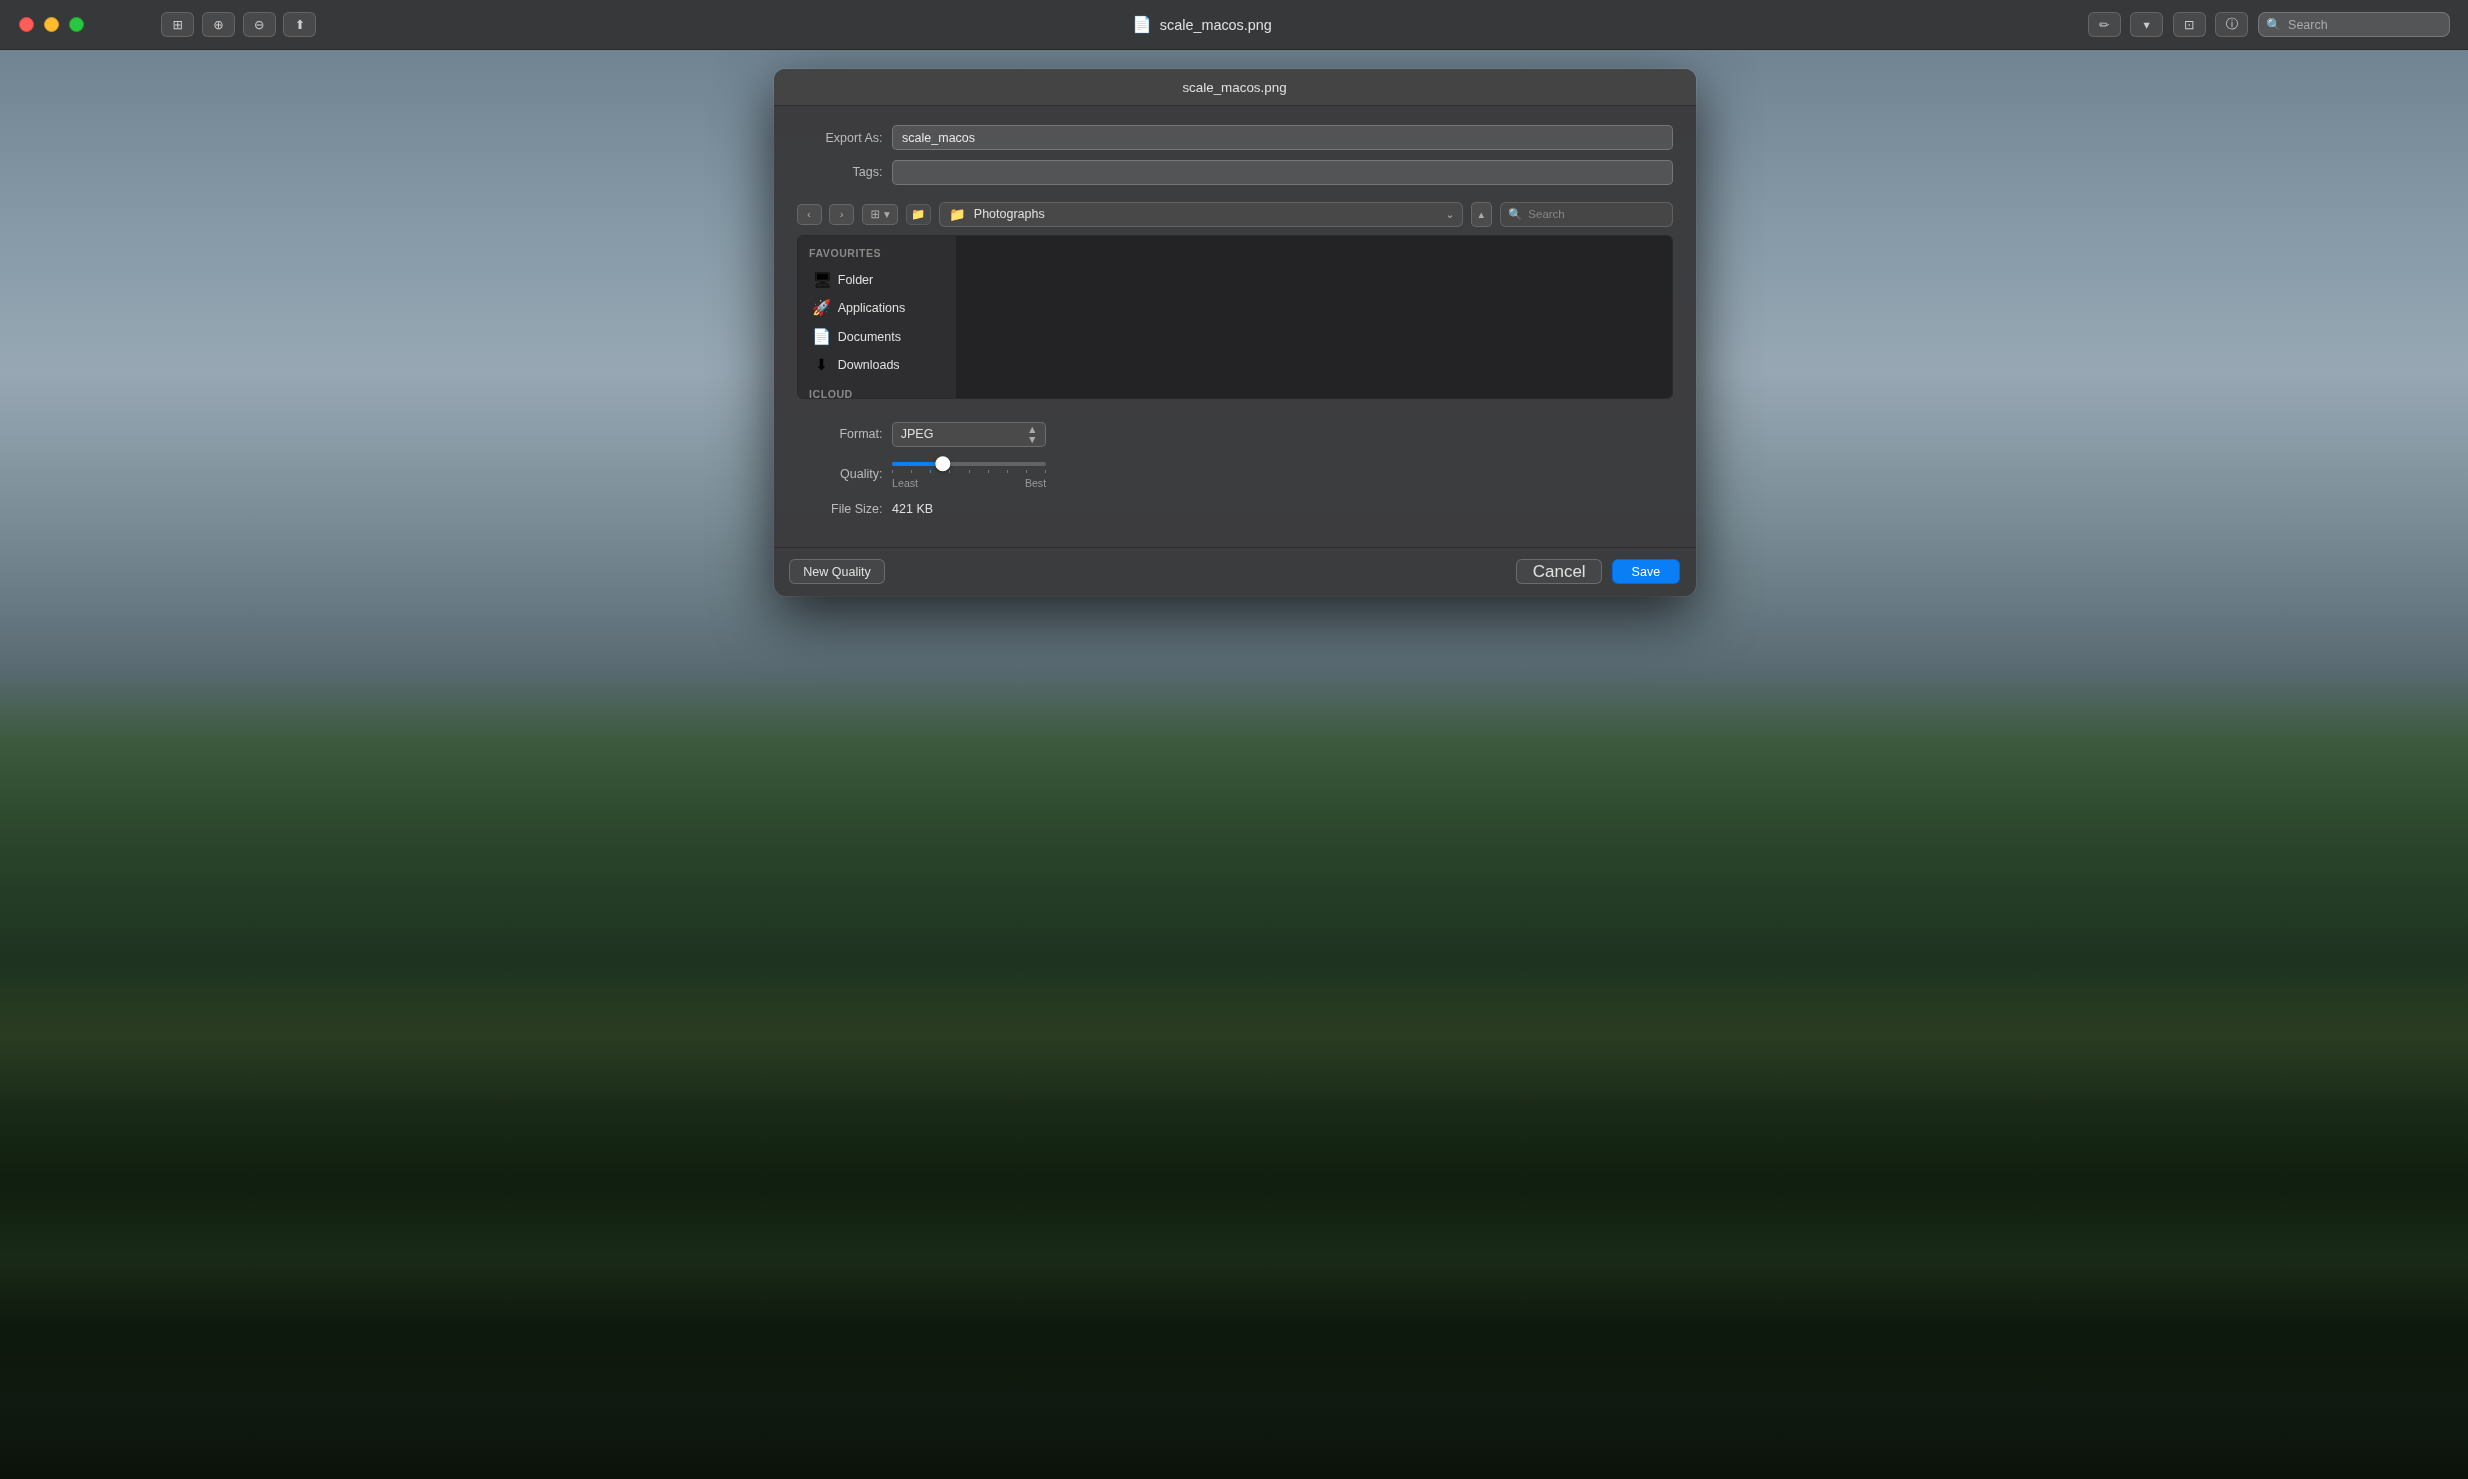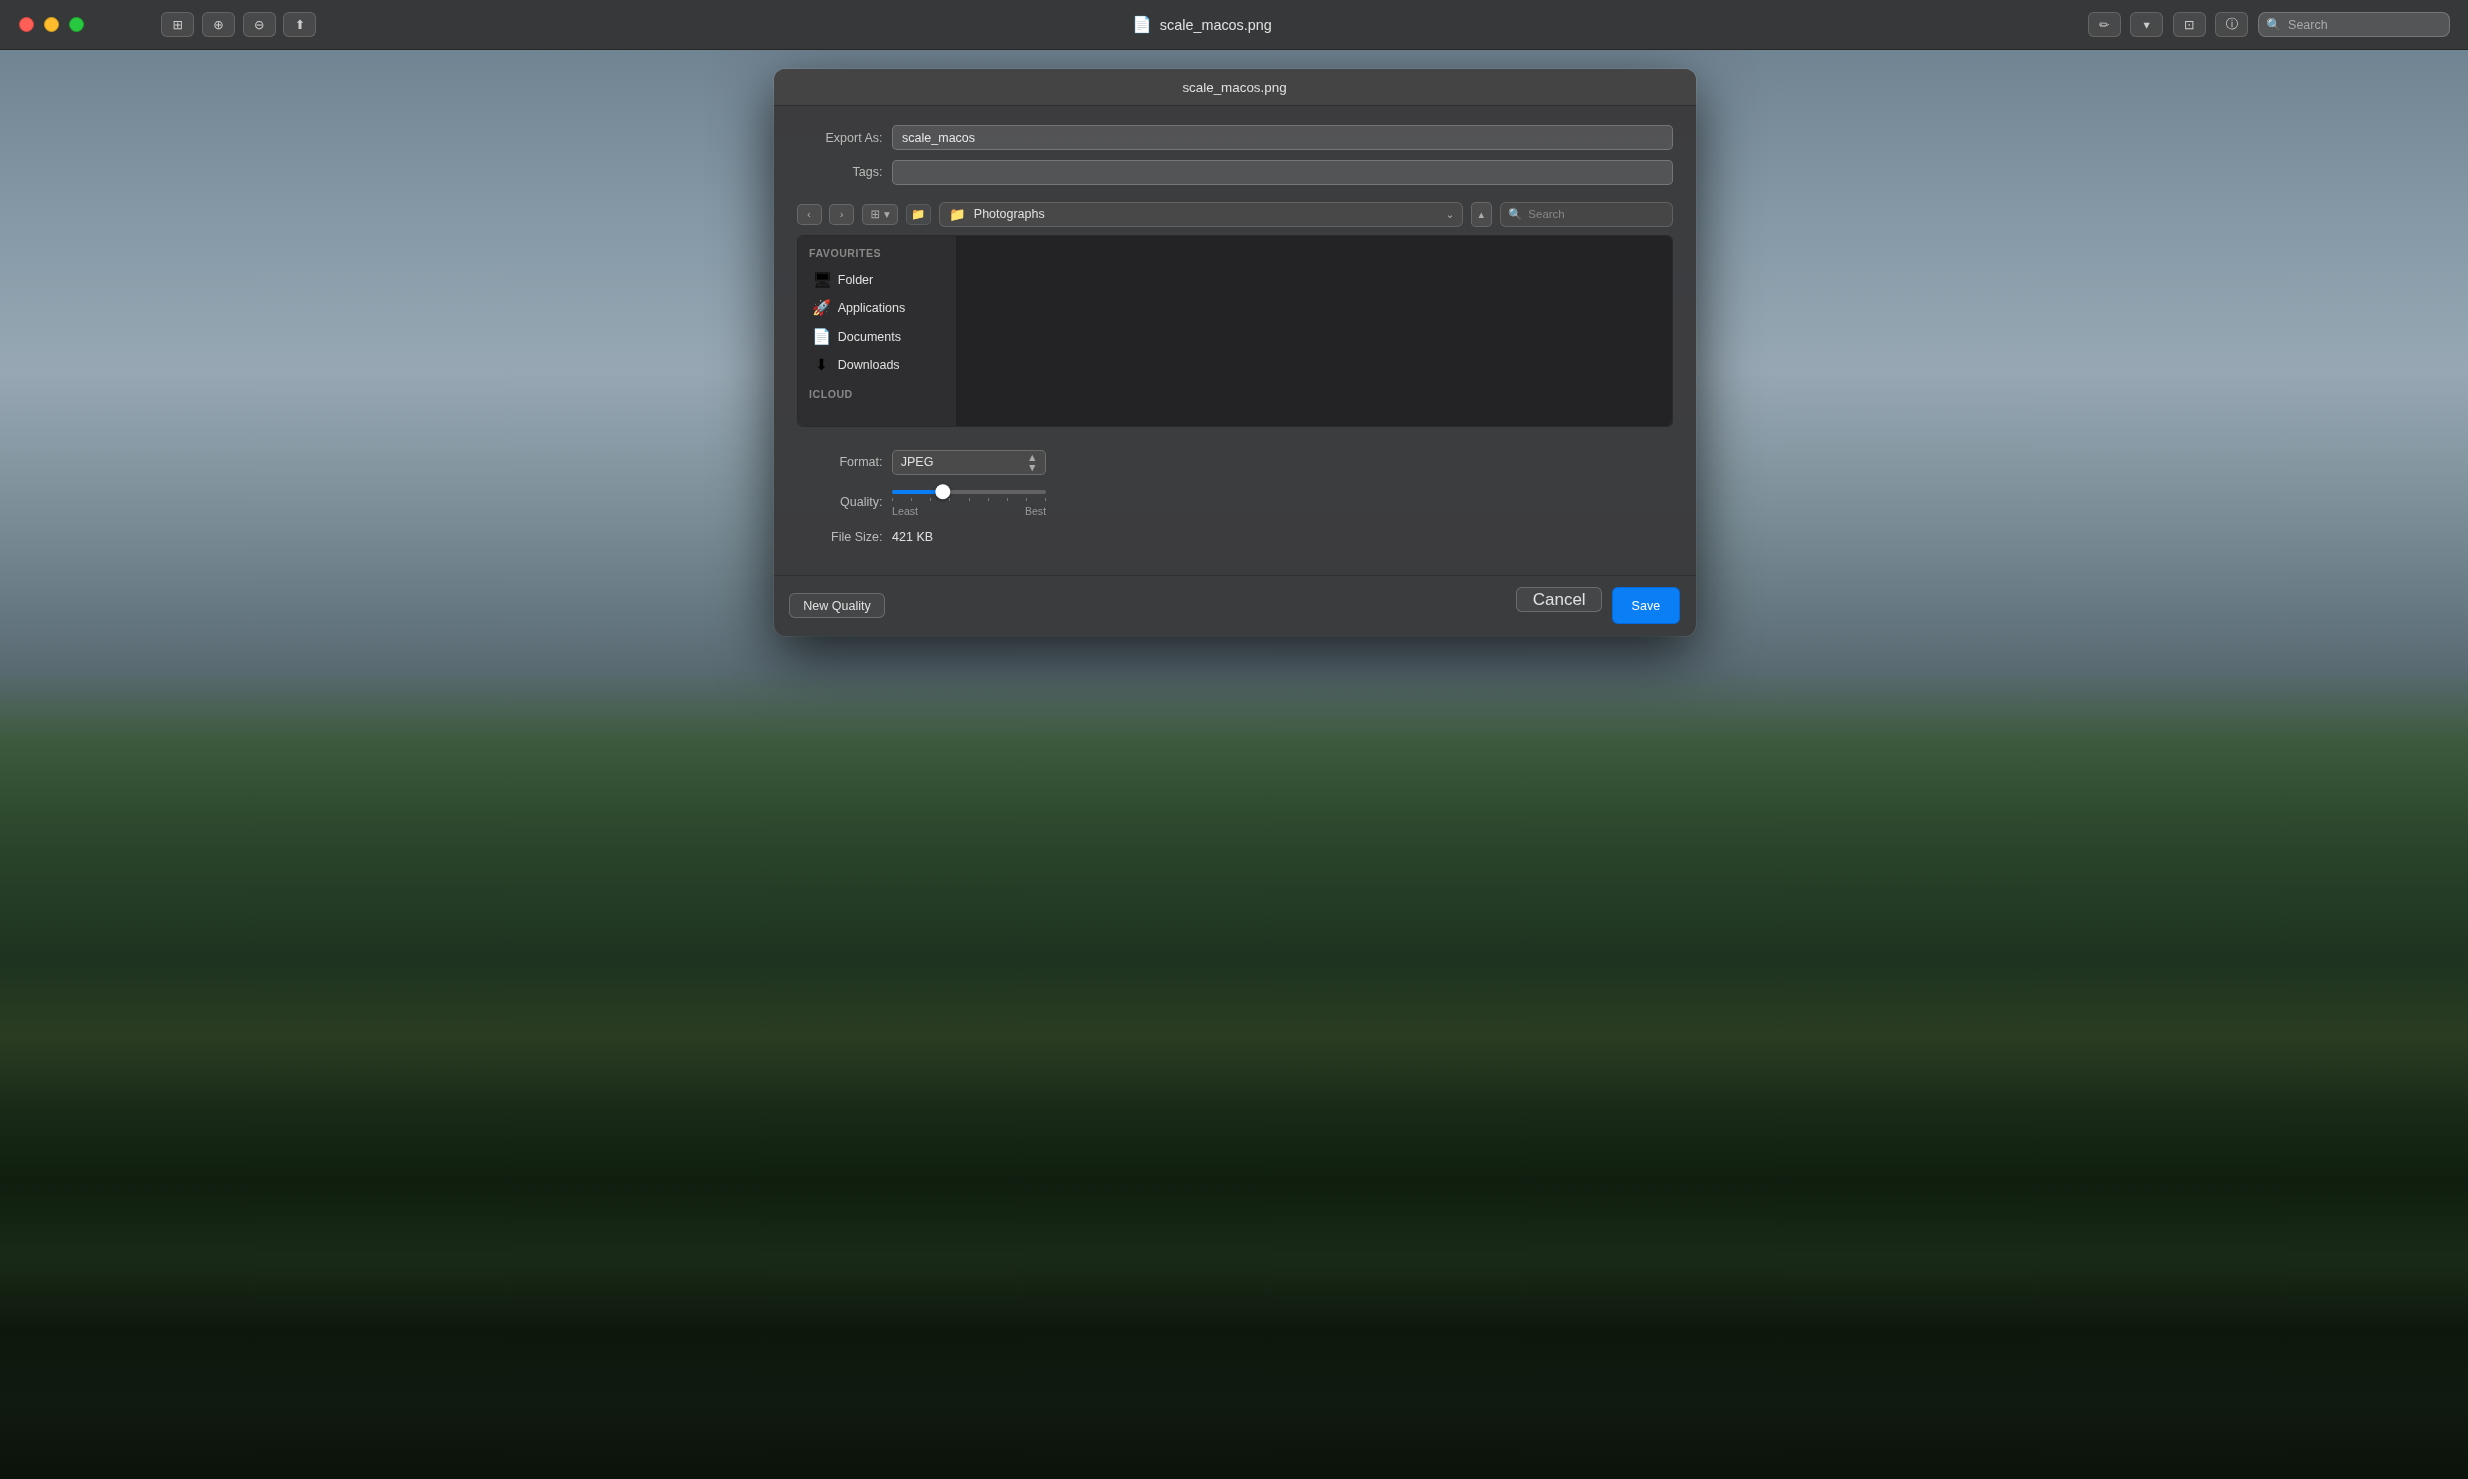--- a/index.html
+++ b/index.html
@@ -299,21 +299,21 @@
       align-items: center;
       padding: 0 7.7px;
       gap: 5.8px;
       color: #888;
       font-size: 11.5px;
     }
 
     
     .browser-area {
       display: flex;
-      height: 192px;
+      height: 164px;
       border: 1px solid rgba(0,0,0,0.3);
       border-radius: 5.8px;
       overflow: hidden;
       margin-bottom: 15.4px;
     }
 
     .sidebar {
       width: 159px;
       background: rgba(45, 45, 47, 0.95);
       border-right: 1px solid rgba(0,0,0,0.25);
@@ -529,21 +529,21 @@
       font-size: 17px;
       cursor: pointer;
       display: flex;
       align-items: center;
     }
 
     .save-btn {
       background: #0a7ff5;
       border: 1px solid rgba(0,100,220,0.8);
       border-radius: 5.8px;
-      height: 37px;
+      height: 25px;
       padding: 0 19px;
       color: white;
       font-size: 12.5px;
       font-weight: 500;
       cursor: pointer;
       display: flex;
       align-items: center;
     }
   </style>
 </head>

